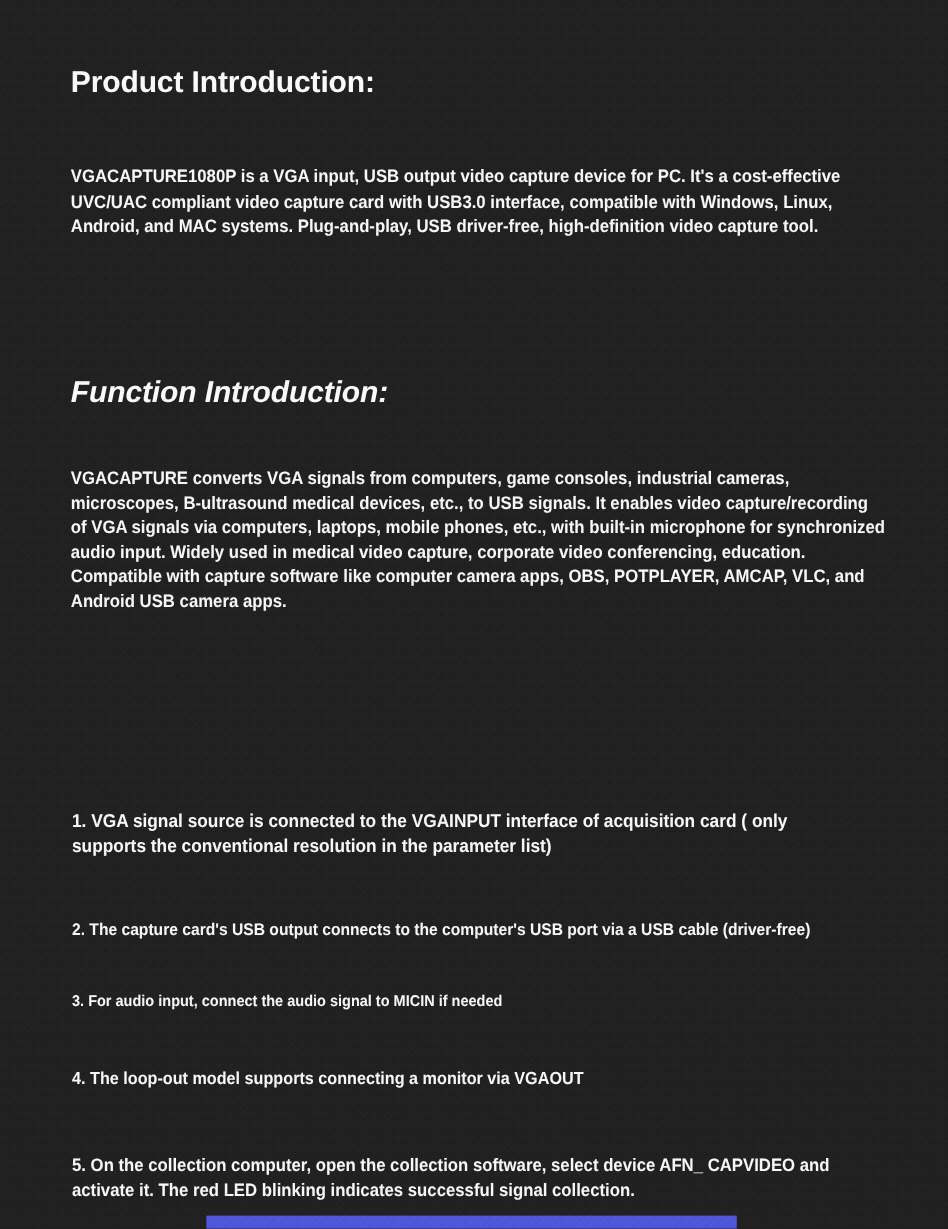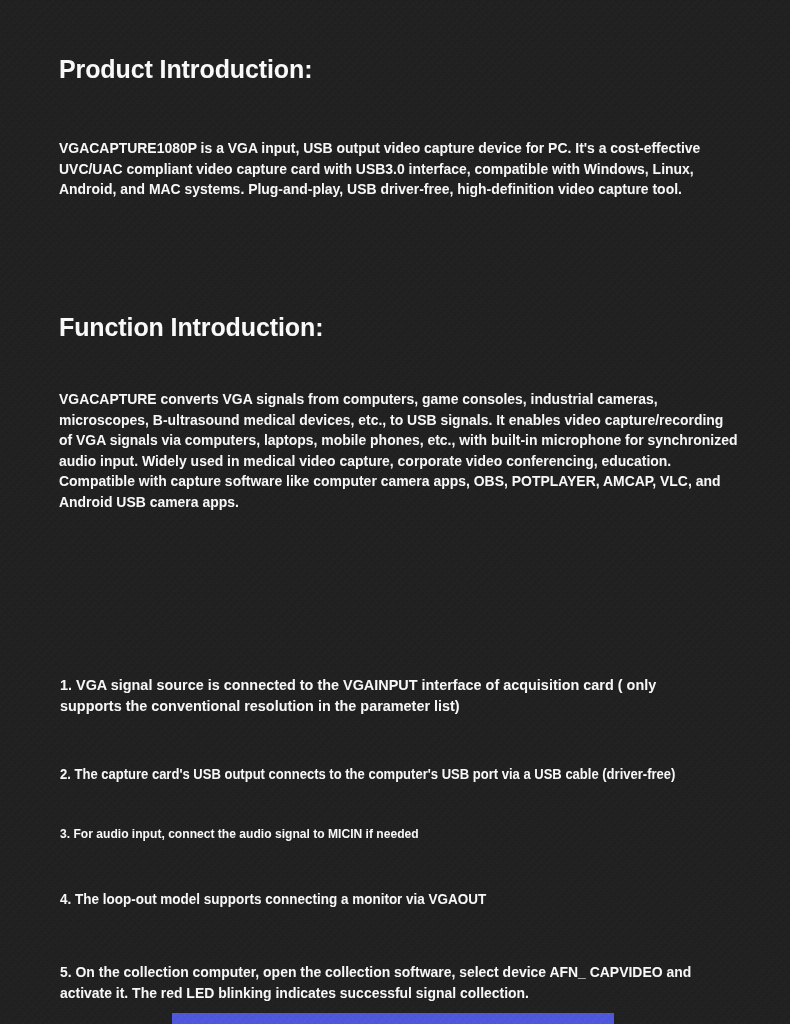--- a/index.html
+++ b/index.html
@@ -65,21 +65,21 @@
     color: #fbfbfb;
     transform: scaleX(0.93);
     transform-origin: left center;
     text-shadow: 0 0 1px rgba(255,255,255,0.10);
   }
 
   
   #heading-product   { top: 34px; }
   #para-product      { top: 123px; width: 720px; font-size: 15px; line-height: 20.5px; }
 
-  #heading-function  { top: 292px; }
+  #heading-function  { top: 292px; font-style: italic; }
   #para-function     { top: 374px; width: 730px; font-size: 15px; line-height: 20.5px; }
 
   #heading-guide     { top: 581px; }
 
   #guide-1 { top: 658px; width: 710px; font-size: 15.5px; line-height: 21px; }
   #guide-2 { top: 750px; width: 770px; font-size: 14px;   line-height: 20px; }
   #guide-3 { top: 811px; width: 600px; font-size: 13px;   line-height: 19px; }
   #guide-4 { top: 874px; width: 660px; font-size: 14.5px; line-height: 20px; }
   #guide-5 { top: 947px; width: 720px; font-size: 15px;   line-height: 20.5px; }
 

